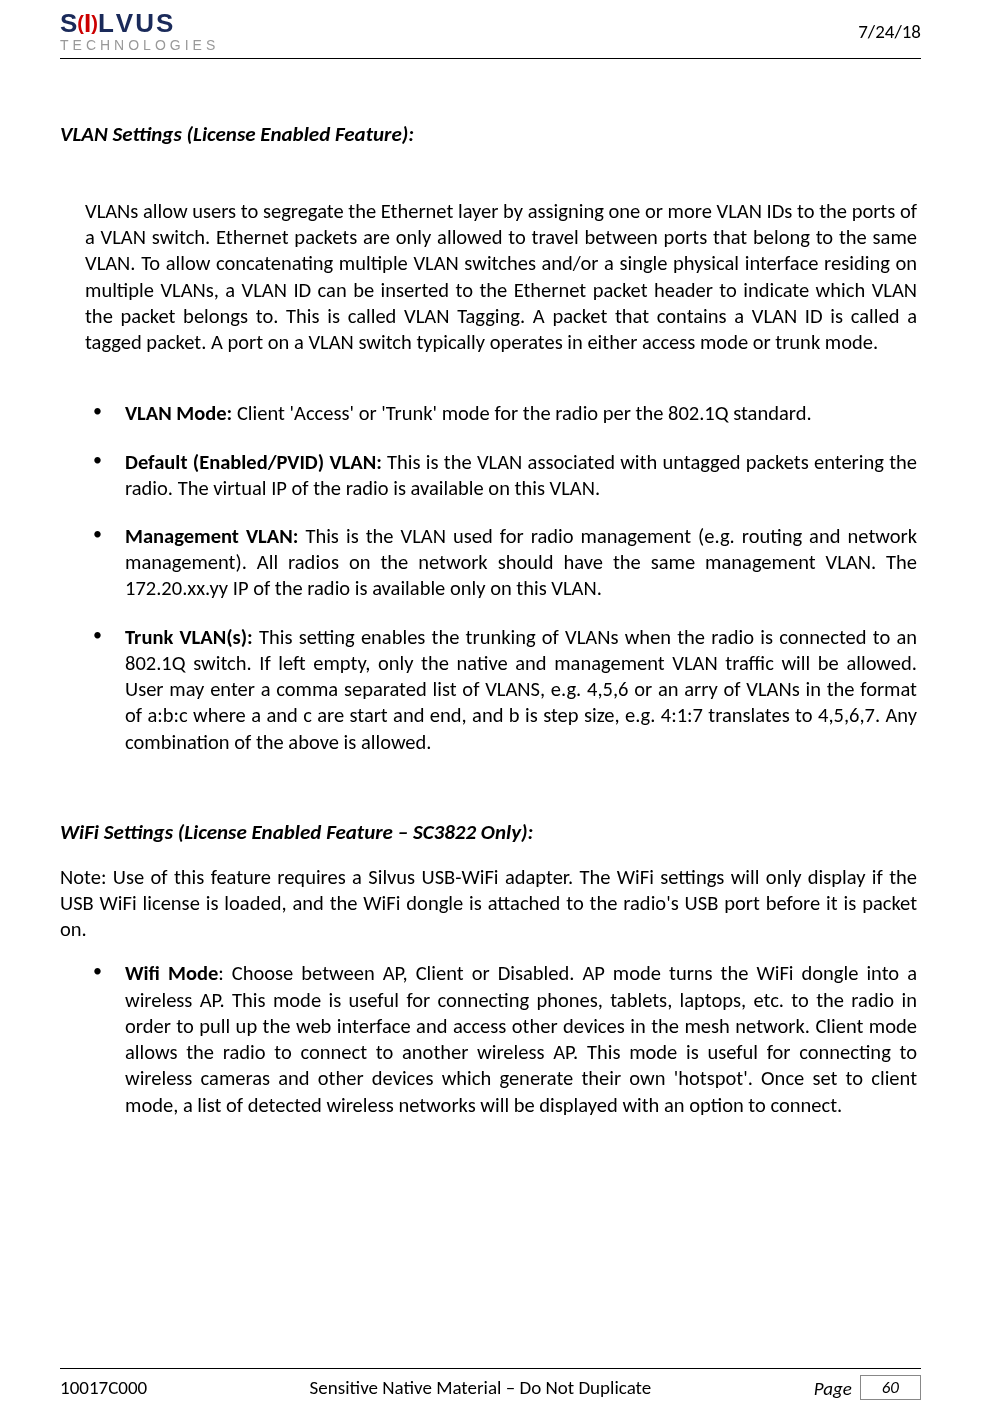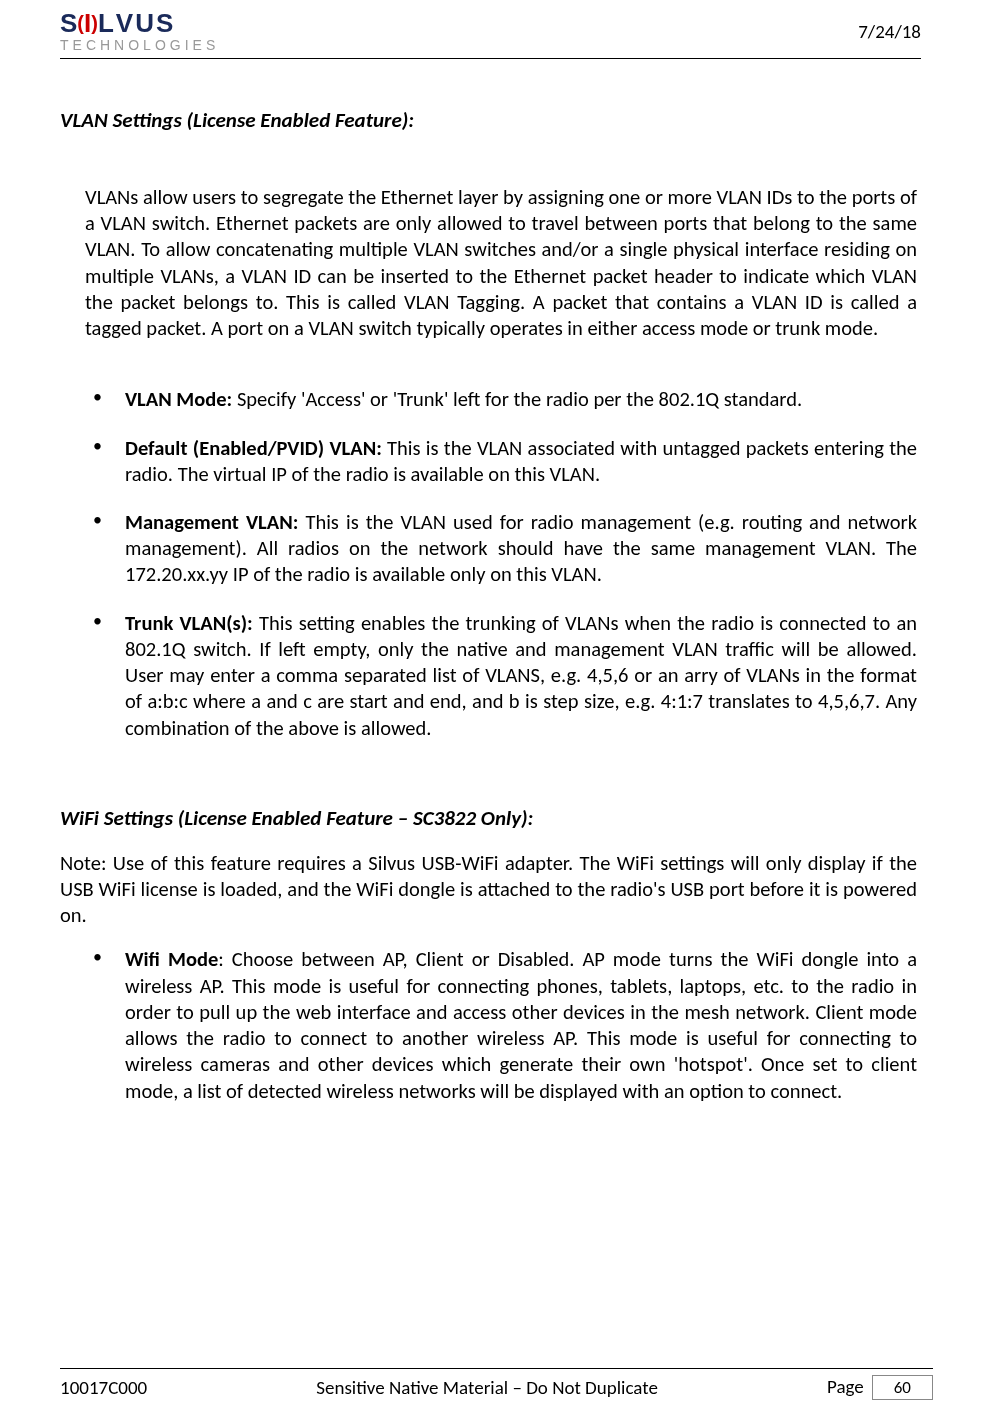--- a/index.html
+++ b/index.html
@@ -66,21 +66,21 @@
       white-space: nowrap;
     }
     .content {
       font-size: 20.5px;
       line-height: 1.28;
     }
     .section-title {
       font-weight: bold;
       font-style: italic;
       font-size: 21px;
-      margin-top: 48px;
+      margin-top: 62px;
       margin-bottom: 50px;
     }
     .section-title-2 {
       font-weight: bold;
       font-style: italic;
       font-size: 21px;
       margin-top: 64px;
       margin-bottom: 18px;
     }
     .para {
@@ -110,31 +110,31 @@
       position: absolute;
       left: 8px;
       top: 0;
       font-size: 18px;
     }
     .bold { font-weight: bold; }
     .footer {
       position: absolute;
       bottom: 28px;
       left: 60px;
-      right: 48px;
+      right: 60px;
       border-top: 1.5px solid #000;
       padding-top: 6px;
       display: flex;
       justify-content: space-between;
       align-items: center;
       font-size: 19px;
     }
     .footer-left { }
     .footer-center { }
-    .footer-right { display: flex; align-items: flex-start; gap: 8px; }
+    .footer-right { display: flex; align-items: flex-end; gap: 8px; font-style: italic; }
     .page-num {
       border: 1px solid #888;
       padding: 1px 21px;
       font-size: 17px;
     }
   </style>
 </head>
 <body>
 
 <div class="page">
@@ -156,36 +156,36 @@
   </div>
 
   <div class="content">
 
     <div class="section-title">VLAN Settings (License Enabled Feature):</div>
 
     <div class="para">VLANs allow users to segregate the Ethernet layer by assigning one or more VLAN IDs to the ports of a VLAN switch. Ethernet packets are only allowed to travel between ports that belong to the same VLAN. To allow concatenating multiple VLAN switches and/or a single physical interface residing on multiple VLANs, a VLAN ID can be inserted to the Ethernet packet header to indicate which VLAN the packet belongs to. This is called VLAN Tagging. A packet that contains a VLAN ID is called a tagged packet. A port on a VLAN switch typically operates in either access mode or trunk mode.</div>
 
     <ul class="bullets">
       <li>
-        <span class="bold">VLAN Mode: </span><span>Specify 'Access' or 'Trunk' left for the radio per the 802.1Q standard.</span>
+        <span class="bold">VLAN Mode: </span><span>Client 'Access' or 'Trunk' mode for the radio per the 802.1Q standard.</span>
       </li>
       <li>
         <span class="bold">Default (Enabled/PVID) VLAN: </span><span>This is the VLAN associated with untagged packets entering the radio. The virtual IP of the radio is available on this VLAN.</span>
       </li>
       <li>
         <span class="bold">Management VLAN: </span><span>This is the VLAN used for radio management (e.g. routing and network management). All radios on the network should have the same management VLAN. The 172.20.xx.yy IP of the radio is available only on this VLAN.</span>
       </li>
       <li>
         <span class="bold">Trunk VLAN(s): </span><span>This setting enables the trunking of VLANs when the radio is connected to an 802.1Q switch. If left empty, only the native and management VLAN traffic will be allowed. User may enter a comma separated list of VLANS, e.g. 4,5,6 or an arry of VLANs in the format of a:b:c where a and c are start and end, and b is step size, e.g. 4:1:7 translates to 4,5,6,7. Any combination of the above is allowed.</span>
       </li>
     </ul>
 
     <div class="section-title-2">WiFi Settings (License Enabled Feature – SC3822 Only):</div>
 
-    <div class="para-noindent">Note: Use of this feature requires a Silvus USB-WiFi adapter. The WiFi settings will only display if the USB WiFi license is loaded, and the WiFi dongle is attached to the radio's USB port before it is powered on.</div>
+    <div class="para-noindent">Note: Use of this feature requires a Silvus USB-WiFi adapter. The WiFi settings will only display if the USB WiFi license is loaded, and the WiFi dongle is attached to the radio's USB port before it is packet on.</div>
 
     <ul class="bullets">
       <li>
         <span class="bold">Wifi Mode</span><span>: Choose between AP, Client or Disabled. AP mode turns the WiFi dongle into a wireless AP. This mode is useful for connecting phones, tablets, laptops, etc. to the radio in order to pull up the web interface and access other devices in the mesh network. Client mode allows the radio to connect to another wireless AP. This mode is useful for connecting to wireless cameras and other devices which generate their own 'hotspot'. Once set to client mode, a list of detected wireless networks will be displayed with an option to connect.</span>
       </li>
     </ul>
 
   </div>
 
   <div class="footer">

